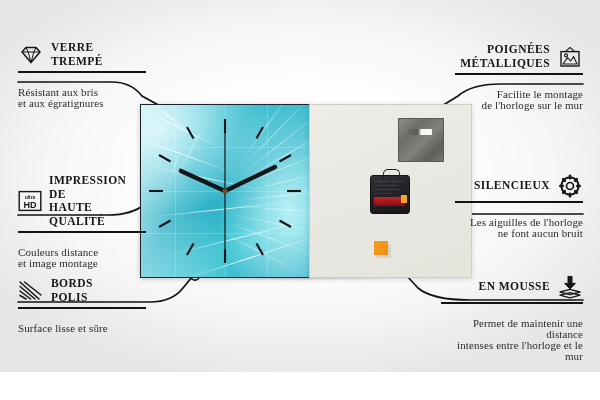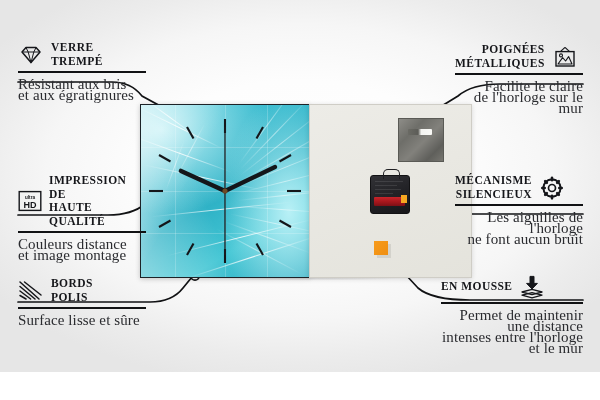--- a/index.html
+++ b/index.html
@@ -14,30 +14,30 @@
       radial-gradient(ellipse 62% 58% at 50% 46%, #ffffff 0%, #fdfdfd 42%, #f6f6f6 68%, #ececec 86%, #e6e6e6 100%);
     overflow:hidden;
   }
 
   
   #wires{position:absolute;left:0;top:0;width:600px;height:400px;}
 
   
   .feat{position:absolute;}
   .feat .head{display:flex;align-items:center;gap:7px;}
-  .feat.right .head{}
+  .feat.right .head{justify-content:flex-end;}
   .feat .title{
     font-weight:bold;font-size:11.5px;letter-spacing:.45px;
     color:#15161a;line-height:13.5px;text-transform:uppercase;
   }
   .feat.left .title{text-align:left;}
   .feat.right .title{text-align:right;}
   .feat .rule{height:1.6px;background:#111214;margin-top:3px;}
   .feat .sub{
-    font-size:15px;line-height:11.2px;color:#2a2b2f;margin-top:6px;
+    font-size:11px;line-height:11.2px;color:#2a2b2f;margin-top:14px;
     letter-spacing:.1px;
   }
   .feat.right .sub{text-align:right;}
   .ic{flex:0 0 auto;display:block;}
 
   
   #product{position:absolute;left:140px;top:104px;width:330px;height:172px;}
   #front{
     position:absolute;left:0;top:0;width:168px;height:172px;
     border:1.6px solid #1d2328;
@@ -275,29 +275,28 @@
       <svg class="ic" width="26" height="22" viewBox="0 0 26 22">
         <path d="M13,1.4 L17.6,5.6" fill="none" stroke="#15161a" stroke-width="1.2"></path>
         <path d="M13,1.4 L8.4,5.6" fill="none" stroke="#15161a" stroke-width="1.2"></path>
         <rect x="4" y="5.6" width="18" height="14.4" fill="none" stroke="#15161a" stroke-width="1.4"></rect>
         <path d="M6,18 L10.6,11.6 L13.6,15 L16.6,10.6 L20,18 Z" fill="none" stroke="#15161a" stroke-width="1.1" stroke-linejoin="round"></path>
         <circle cx="9" cy="9.4" r="1.5" fill="none" stroke="#15161a" stroke-width="1.1"></circle>
       </svg>
     </div>
     <div class="rule" style="width:128px;margin-left:auto;"></div>
     <div class="sub">
-      <div>Facilite le claire</div>
+      <div>Facilite le montage</div>
       <div>de l'horloge sur le mur</div>
     </div>
   </div>
 
   <div class="feat right" style="left:455px;top:174px;width:128px;">
     <div class="head">
       <div class="title">
-        <div>MÉCANISME</div>
         <div>SILENCIEUX</div>
       </div>
       <svg class="ic" width="26" height="24" viewBox="0 0 26 24">
         <g fill="none" stroke="#15161a" stroke-width="1.6" stroke-linecap="round">
           <path d="M13,3.4 A8.6,8.6 0 1 1 12.9,3.4"></path>
         </g>
         <circle cx="13" cy="12" r="8.6" fill="none" stroke="#15161a" stroke-width="1.7"></circle>
         <circle cx="13" cy="12" r="3.5" fill="none" stroke="#15161a" stroke-width="1.7"></circle>
         <g stroke="#15161a" stroke-width="2.4" stroke-linecap="round">
           <line x1="13" y1="1.6" x2="13" y2="4.2"></line>

